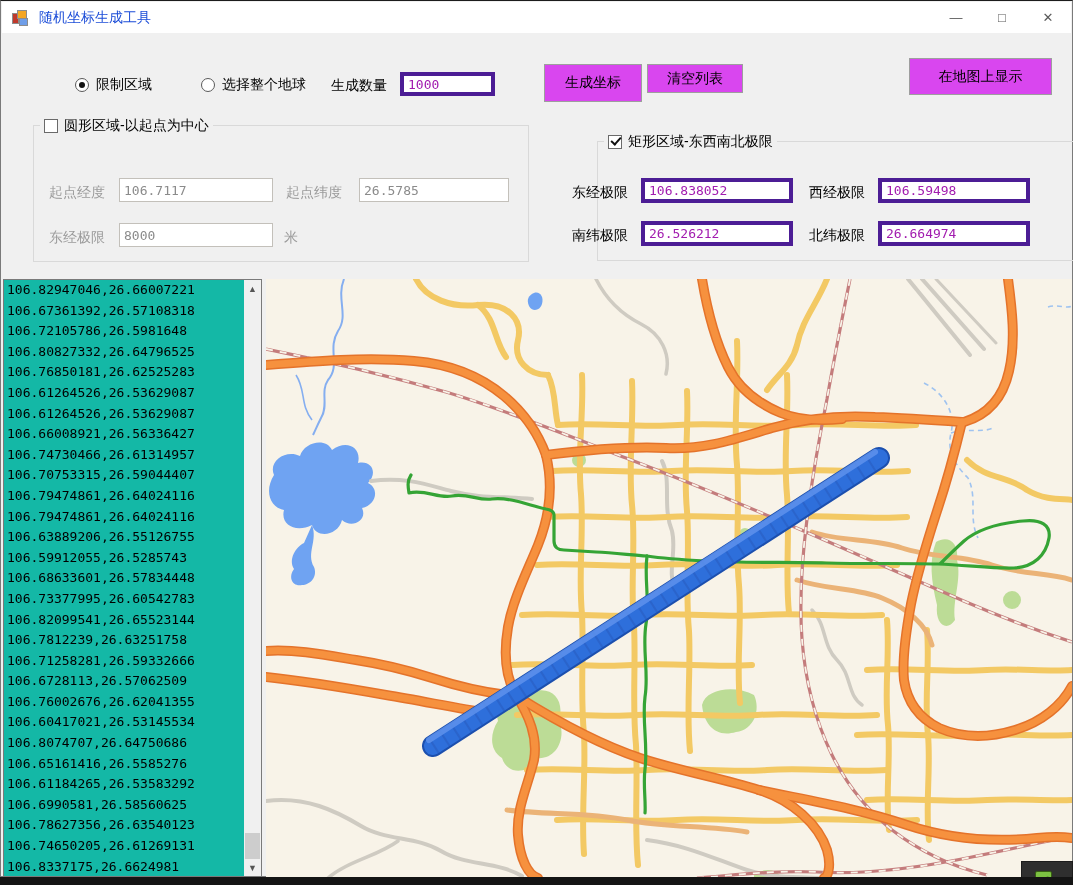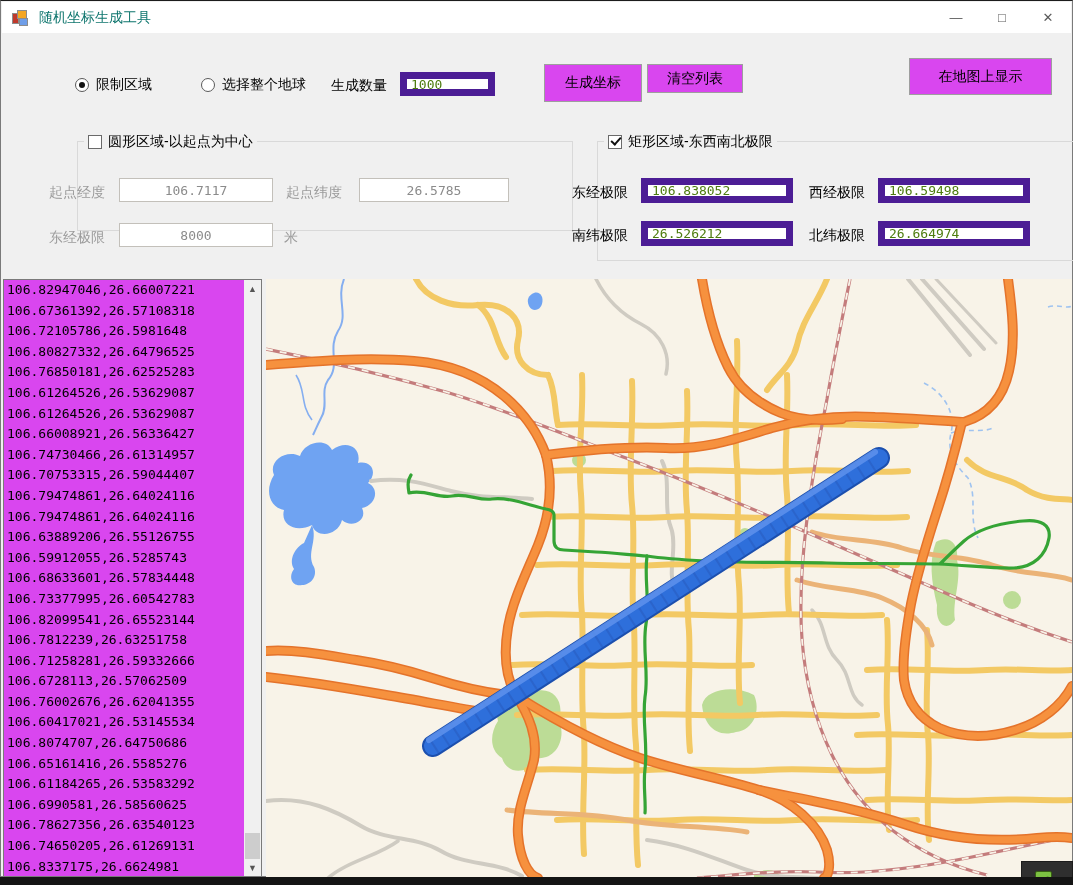--- a/index.html
+++ b/index.html
@@ -9,47 +9,47 @@
   .window{position:absolute;left:0;top:0;width:1073px;height:877px;
           background:#f0f0f0;border:1px solid #7a7a7a;border-top:1px solid #1c1c1c;}
   
   .titlebar{position:absolute;left:1px;top:1px;right:1px;height:31px;background:#ffffff;
             display:flex;align-items:center;}
   .app-icon{width:17px;height:16px;margin-left:10px;position:relative;flex:0 0 auto;}
   .app-icon i{position:absolute;display:block;border:1px solid #8c8c8c;}
   .app-icon .sq-red{left:0;top:3px;width:7px;height:11px;background:#c0392b;}
   .app-icon .sq-orange{left:5px;top:0;width:10px;height:9px;background:#f5a623;}
   .app-icon .sq-blue{left:7px;top:8px;width:9px;height:8px;background:#6f9ee8;}
-  .title-text{margin-left:10px;font-size:14px;color:#0f766e;}
+  .title-text{margin-left:10px;font-size:14px;color:#1d4ed8;}
   .win-controls{margin-left:auto;display:flex;height:100%;}
   .win-btn{width:46px;height:100%;display:flex;align-items:center;justify-content:center;
            color:#5a5a5a;font-size:13px;cursor:default;}
   
   .radio{position:absolute;display:flex;align-items:center;font-size:14px;color:#000;}
   .radio .dot{width:14px;height:14px;border:1px solid #5a5a5a;border-radius:50%;
               background:#fff;margin-right:7px;position:relative;}
   .radio.checked .dot::after{content:"";position:absolute;left:3px;top:3px;width:6px;height:6px;
               border-radius:50%;background:#111;}
   .lbl{position:absolute;font-size:14px;color:#000;font-family:Liberation Serif, serif;}
   .lbl.gray{color:#9b9b9b;}
-  .tb{position:absolute;border:7px solid #4c1d95;background:#fff;font-size:13px;
-      font-family:"DejaVu Sans Mono",monospace;padding:2px 4px;color:#4d7c0f;}
-  .tb.disabled{border:1px solid #c3c0ba;color:#8b8b8b;text-align:center;}
+  .tb{position:absolute;border:4px solid #4c1d95;background:#fff;font-size:13px;
+      font-family:"DejaVu Sans Mono",monospace;padding:2px 4px;color:#a21caf;}
+  .tb.disabled{border:1px solid #c3c0ba;color:#8b8b8b;}
   .btn{position:absolute;background:#d946ef;border:1px solid #9e9e9e;font-size:14px;
        color:#000;display:flex;align-items:center;justify-content:center;cursor:default;}
   
   .group{position:absolute;border:1px solid #d9d9d9;}
   .group-title{position:absolute;top:-9px;left:6px;background:#f0f0f0;padding:0 4px;
                display:flex;align-items:center;font-size:14px;color:#000;}
   .chk{width:14px;height:14px;border:1px solid #6a6a6a;background:#fff;margin-right:6px;
        position:relative;flex:0 0 auto;}
   .chk.checked::after{content:"";position:absolute;left:2px;top:1px;width:8px;height:4px;
        border-left:2px solid #111;border-bottom:2px solid #111;transform:rotate(-48deg);}
   
-  .listbox{position:absolute;left:2px;top:278px;width:259px;height:598px;background:#d946ef;
+  .listbox{position:absolute;left:2px;top:278px;width:259px;height:598px;background:#14b8a6;
            border:1px solid #7a7a7a;overflow:hidden;}
   .list-inner{position:absolute;left:0;top:0;right:17px;bottom:0;overflow:hidden;}
   .list-item{height:20.6px;line-height:20.6px;font-size:13px;padding-left:3px;
              font-family:"DejaVu Sans Mono",monospace;color:#000;white-space:nowrap;}
   .vscroll{position:absolute;top:0;right:0;width:17px;bottom:0;background:#f0f0f0;}
   .vs-arrow{position:absolute;left:0;width:17px;height:17px;display:flex;align-items:center;
             justify-content:center;color:#555;font-size:9px;}
   .vs-up{top:0;} .vs-down{bottom:0;}
   .vs-thumb{position:absolute;left:1px;width:15px;height:26px;bottom:17px;background:#cdcdcd;}
   
@@ -88,21 +88,21 @@
   <div class="radio" style="left:200px;top:75px;">
     <span class="dot"></span>
     <span>选择整个地球</span>
   </div>
   <span class="lbl" style="left:330px;top:76px;">生成数量</span>
   <input class="tb" style="left: 399px; top: 71px; width: 95px; height: 24px;" value="1000">
   <div class="btn" style="left:543px;top:63px;width:98px;height:38px;">生成坐标</div>
   <div class="btn" style="left:646px;top:63px;width:96px;height:29px;">清空列表</div>
   <div class="btn" style="left:908px;top:57px;width:143px;height:37px;">在地图上显示</div>
 
-  <div class="group" style="left:32px;top:140px;width:496px;height:90px;margin-left:44px;">
+  <div class="group" style="left:32px;top:124px;width:496px;height:137px;">
     <div class="group-title">
       <span class="chk"></span>
       <span>圆形区域-以起点为中心</span>
     </div>
   </div>
   <span class="lbl gray" style="left:48px;top:183px;">起点经度</span>
   <input class="tb disabled" style="left: 118px; top: 177px; width: 154px; height: 24px;" disabled="" value="106.7117">
   <span class="lbl gray" style="left:285px;top:183px;">起点纬度</span>
   <input class="tb disabled" style="left: 358px; top: 177px; width: 150px; height: 24px;" disabled="" value="26.5785">
   <span class="lbl gray" style="left:48px;top:228px;">东经极限</span>

